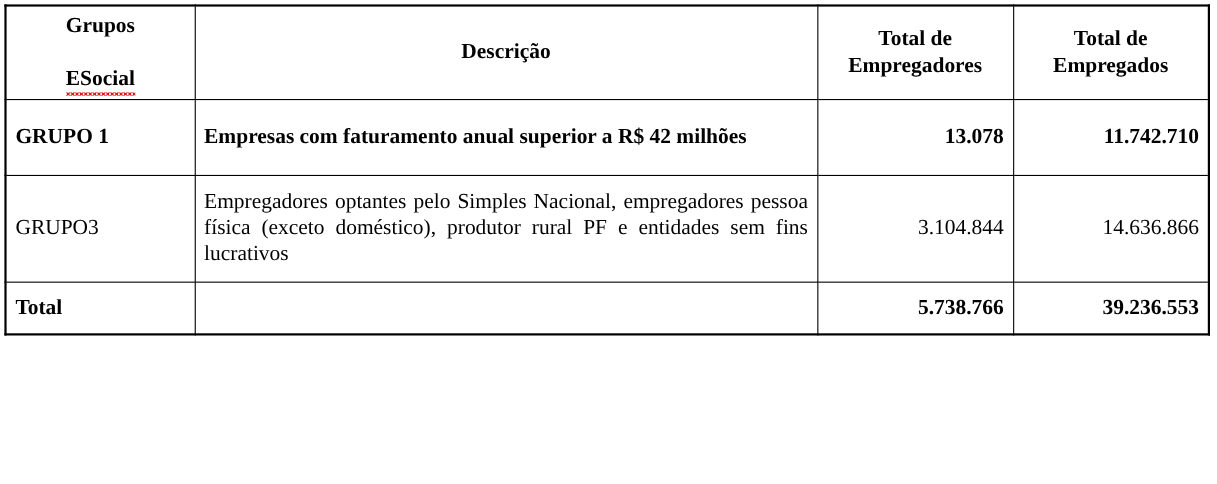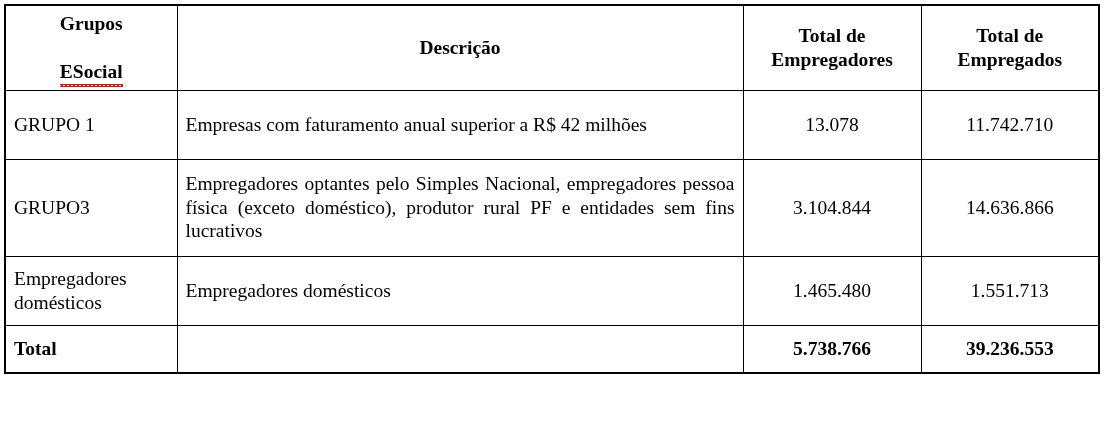--- a/index.html
+++ b/index.html
@@ -55,31 +55,31 @@
   .group-cell {
     text-align: left;
     font-weight: normal;
   }
   .desc-cell {
     text-align: justify;
     text-align-last: left;
     hyphens: none;
   }
   .num-cell {
-    text-align: center;
+    text-align: right;
     padding-right: 14px;
     white-space: nowrap;
   }
   tr.total-row td {
     font-weight: bold;
   }
   tr.total-row td.total-label {
     text-align: left;
   }
-  tr.row-g1 td { height: 56px; }
+  tr.row-g1 td { height: 56px; font-weight: bold; }
   tr.row-g2 td { height: 84px; }
   tr.row-g3 td { height: 84px; margin-top: 28px; }
   tr.row-dom td { height: 56px; }
   tr.total-row td { height: 34px; }
 
   .spell-underline {
     
     display: inline-block;
     position: relative;
     margin-top: 24px;
@@ -132,26 +132,20 @@
         <td class="desc-cell">Empresas com faturamento anual superior a R$ 42 milhões</td>
         <td class="num-cell">13.078</td>
         <td class="num-cell">11.742.710</td>
       </tr>
       <tr class="row-g3">
         <td class="group-cell">GRUPO3</td>
         <td class="desc-cell">Empregadores optantes pelo Simples Nacional, empregadores pessoa física (exceto doméstico), produtor rural PF e entidades sem fins lucrativos</td>
         <td class="num-cell">3.104.844</td>
         <td class="num-cell">14.636.866</td>
       </tr>
-      <tr class="row-dom">
-        <td class="group-cell">Empregadores domésticos</td>
-        <td class="desc-cell">Empregadores domésticos</td>
-        <td class="num-cell">1.465.480</td>
-        <td class="num-cell">1.551.713</td>
-      </tr>
       <tr class="total-row">
         <td class="total-label">Total</td>
         <td class="desc-cell"></td>
         <td class="num-cell">5.738.766</td>
         <td class="num-cell">39.236.553</td>
       </tr>
     </tbody>
   </table>
 </div>
 

